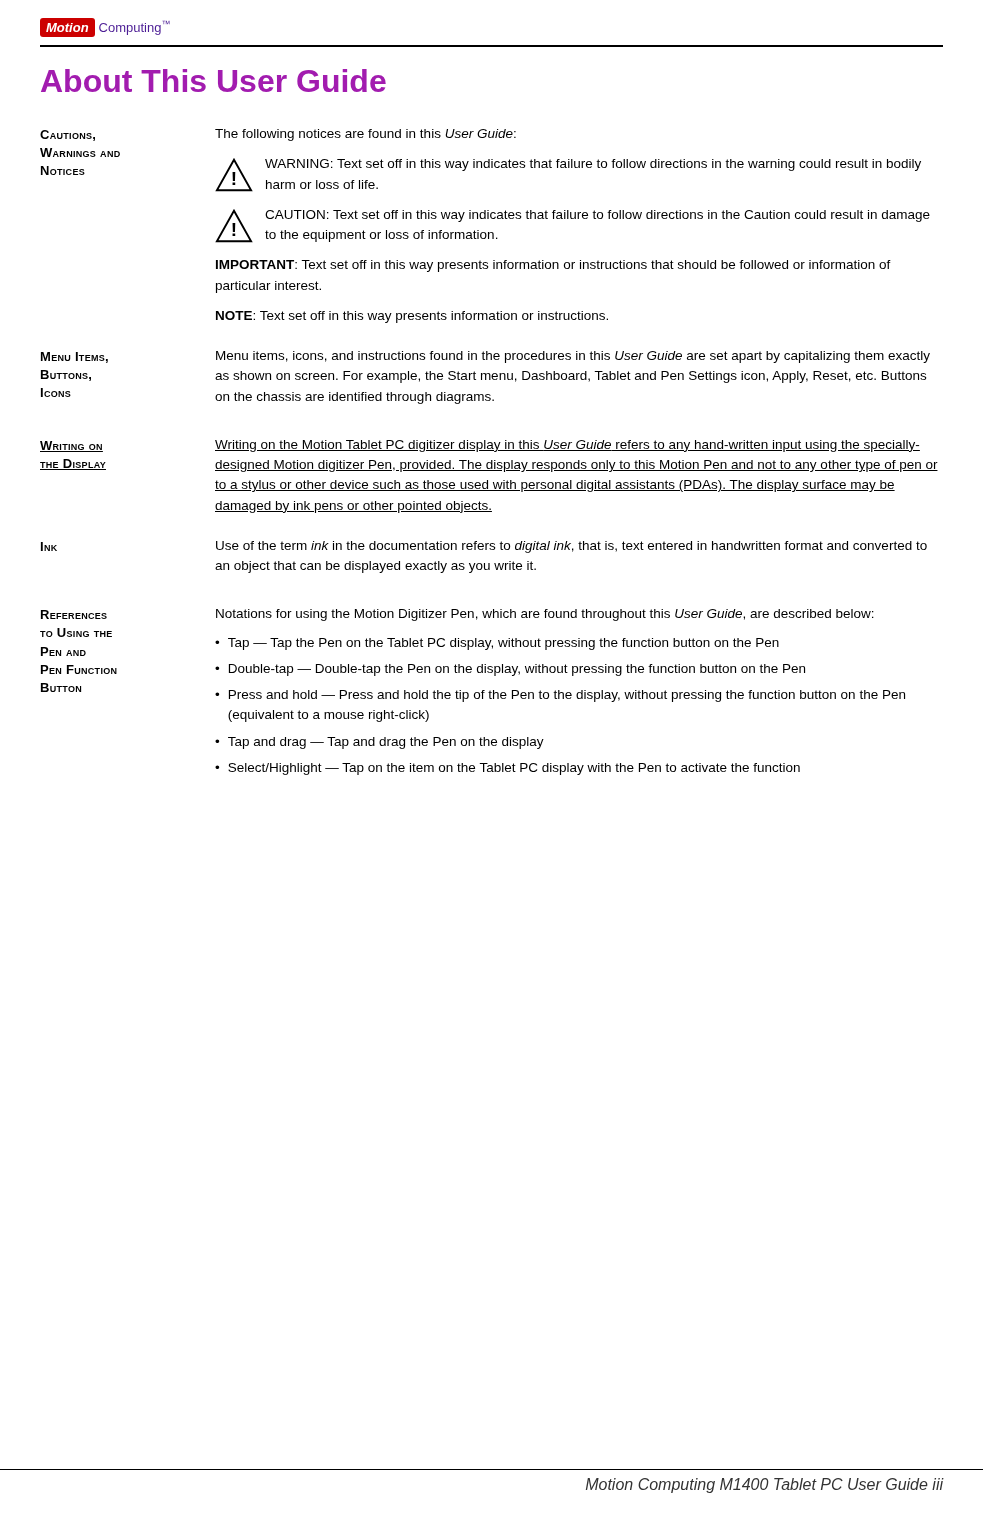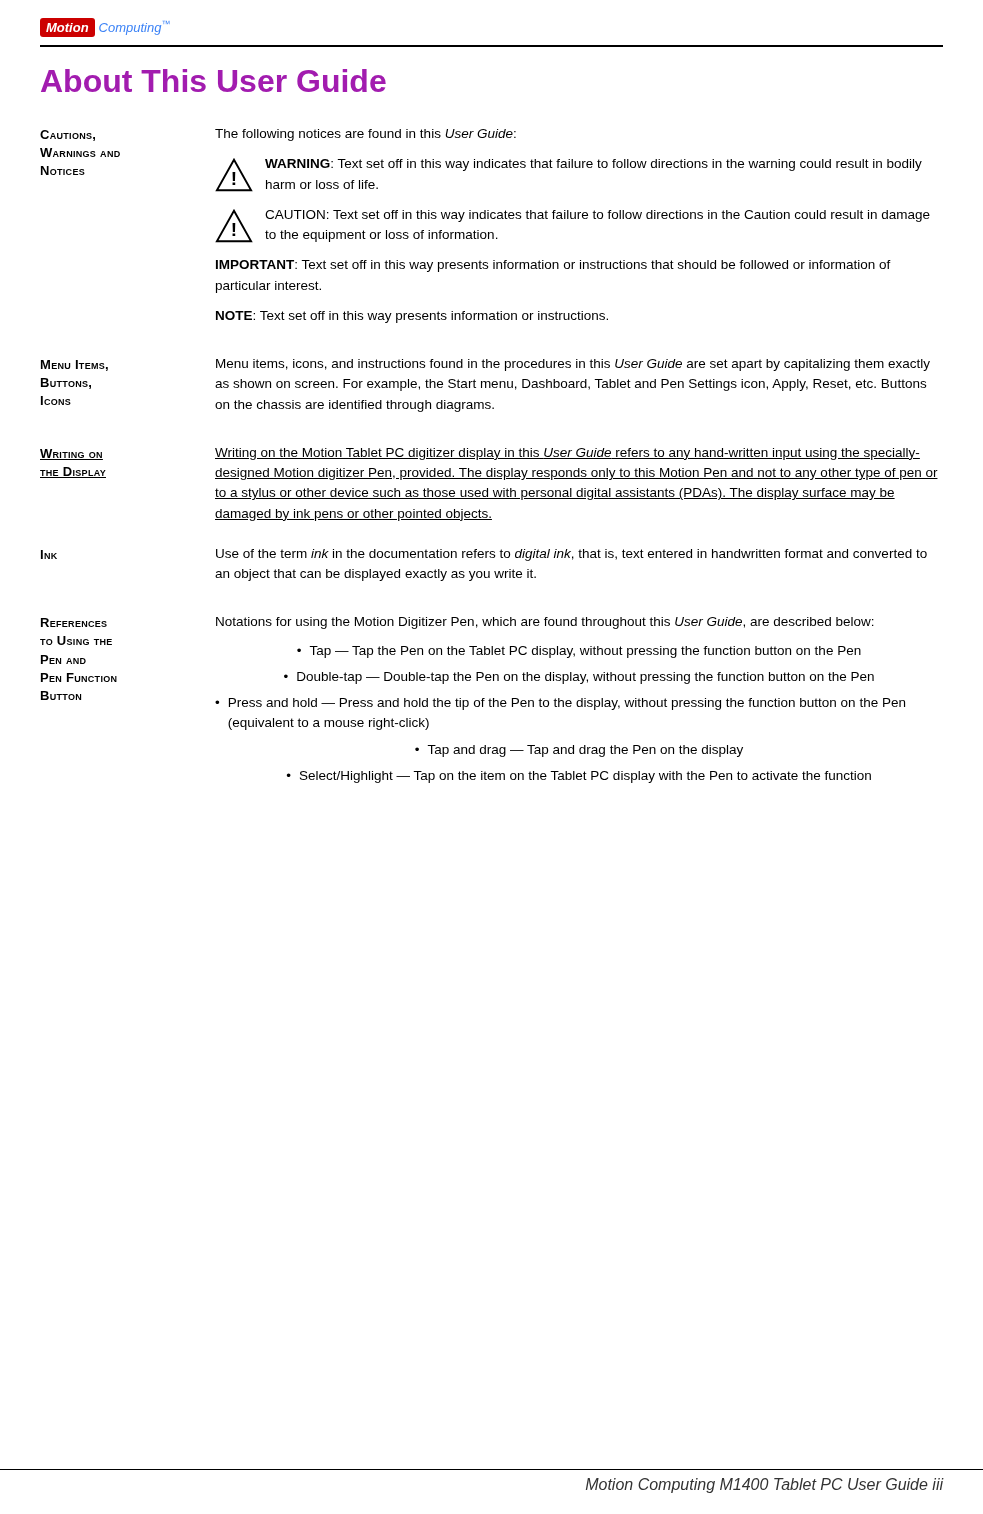--- a/index.html
+++ b/index.html
@@ -38,22 +38,21 @@
       color: #fff;
       font-weight: bold;
       font-size: 13px;
       padding: 2px 6px;
       border-radius: 3px;
       font-style: italic;
     }
 
     .logo-computing {
       font-size: 13px;
-      color: #3b82f6;
-      font-style: italic;
+      color: #4c1d95;
     }
 
     .logo-tm {
       font-size: 9px;
       vertical-align: super;
     }
 
     .header-divider {
       border: none;
       border-top: 2px solid #000;
@@ -120,35 +119,35 @@
       height: 38px;
     }
 
     .notice-text {
       font-size: 13.5px;
       line-height: 1.5;
       flex: 1;
     }
 
     .notice-label-warning {
-      font-weight: bold;
+      font-weight: normal;
     }
 
     .notice-label-caution {
       font-weight: normal;
     }
 
     .important-block {
       margin-bottom: 10px;
       font-size: 13.5px;
       line-height: 1.5;
     }
 
     .note-block {
-      margin-bottom: 8px;
+      margin-bottom: 0;
       font-size: 13.5px;
       line-height: 1.5;
     }
 
     .bold-label {
       font-weight: bold;
     }
 
     
     .bullet-list {
@@ -156,21 +155,20 @@
       padding: 0;
       margin: 6px 0 0 0;
     }
 
     .bullet-list li {
       display: flex;
       align-items: flex-start;
       margin-bottom: 6px;
       font-size: 13.5px;
       line-height: 1.5;
-      justify-content: center;
     }
 
     .bullet-list li::before {
       content: "•";
       margin-right: 8px;
       flex-shrink: 0;
       margin-top: 0px;
     }
 
     .italic-text {

